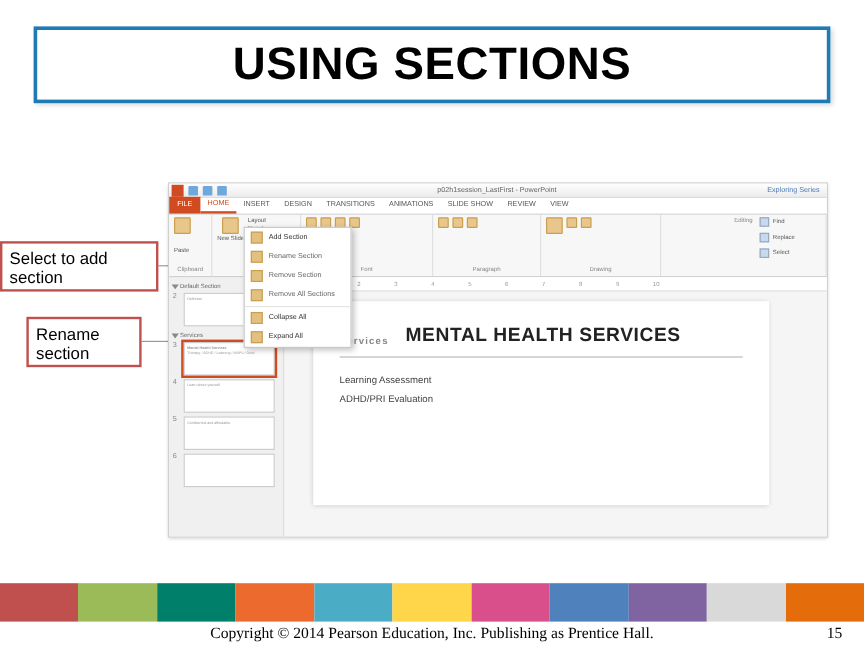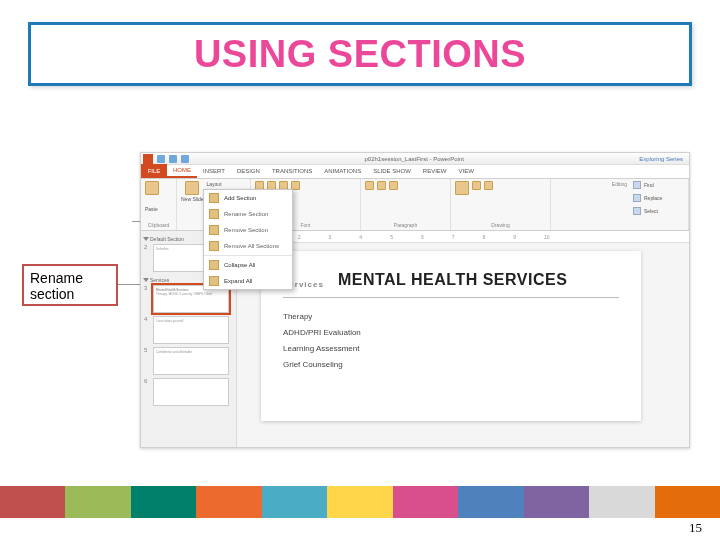--- a/index.html
+++ b/index.html
@@ -6,21 +6,21 @@
   html, body { width: 720px; height: 540px; font-family: Arial, sans-serif; background: #fff; overflow: hidden; }
   .slide { position: relative; width: 720px; height: 540px; }
 
   
   .title-box {
     position: absolute; top: 22px; left: 28px; width: 664px; height: 64px;
     border: 3px solid #1e7bb5; background: #fff;
     display: flex; align-items: center; justify-content: center;
     box-shadow: 2px 2px 4px rgba(0,0,0,.15);
   }
-  .title-text { font-size: 38px; font-weight: 700; color: #ec4899; letter-spacing: .5px; }
+  .title-text { font-size: 38px; font-weight: 700; color: #000000; letter-spacing: .5px; }
 
   
   .callout1 { position: absolute; top: 201px; left: 0; width: 132px; height: 42px;
     border: 2px solid #c0504d; background: #fff; padding: 4px 6px; font-size: 14px; }
   .callout2 { position: absolute; top: 264px; left: 22px; width: 96px; height: 42px;
     border: 2px solid #c0504d; background: #fff; padding: 4px 6px; font-size: 14px; }
 
   
   .pp { position: absolute; top: 152px; left: 140px; width: 550px; height: 296px;
     background: #f5f5f5; border: 1px solid #d0d0d0; box-shadow: 0 1px 3px rgba(0,0,0,.2); }
@@ -109,20 +109,21 @@
   .lead2 { position:absolute; top:284px; left:118px; width:86px; height:0; border-top:1px solid #999; }
 </style>
 </head>
 <body>
 <div class="slide">
 
   <div class="title-box">
     <div class="title-text">USING SECTIONS</div>
   </div>
 
+  <div class="callout1">Select to add section</div>
   <div class="lead1"></div>
   <div class="callout2">Rename section</div>
   <div class="lead2"></div>
 
   <div class="pp">
 
     <div class="pp-titlebar">
       <div class="pp-logo"></div>
       <div class="pp-qat">
         <div class="qat-ico"></div>
@@ -282,24 +283,22 @@
             <span>7</span>
             <span>8</span>
             <span>9</span>
             <span>10</span>
         </div>
         <div class="slide-page">
           <div class="slide-hgroup">
             <div class="slide-sub">Services</div>
             <div class="slide-h">MENTAL HEALTH SERVICES</div>
           </div>
-          <div class="bullet">Therapy</div>
+          <div class="bullet">Learning Assessment</div>
           <div class="bullet">ADHD/PRI Evaluation</div>
-          <div class="bullet">Learning Assessment</div>
-          <div class="bullet">Grief Counseling</div>
         </div>
       </div>
     </div>
   </div>
 
   <div class="compass"></div>
 
   <div class="color-bar">
     <div class="cb"></div>
       <div class="cb"></div>
@@ -307,14 +306,15 @@
       <div class="cb"></div>
       <div class="cb"></div>
     <div class="cb"></div>
       <div class="cb"></div>
       <div class="cb"></div>
       <div class="cb"></div>
       <div class="cb"></div>
       <div class="cb"></div>
   </div>
 
+  <div class="copyright">Copyright © 2014 Pearson Education, Inc. Publishing as Prentice Hall.</div>
   <div class="pagenum">15</div>
 </div>
 
 </body></html>

